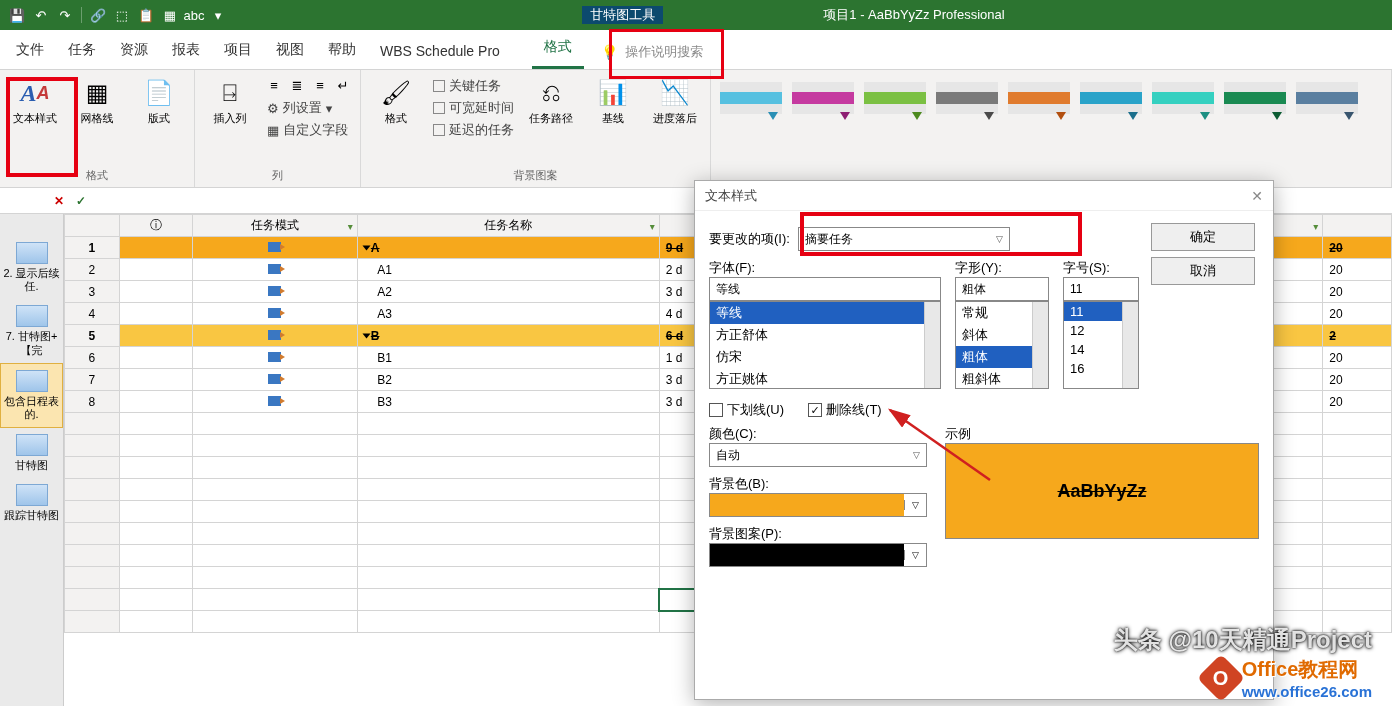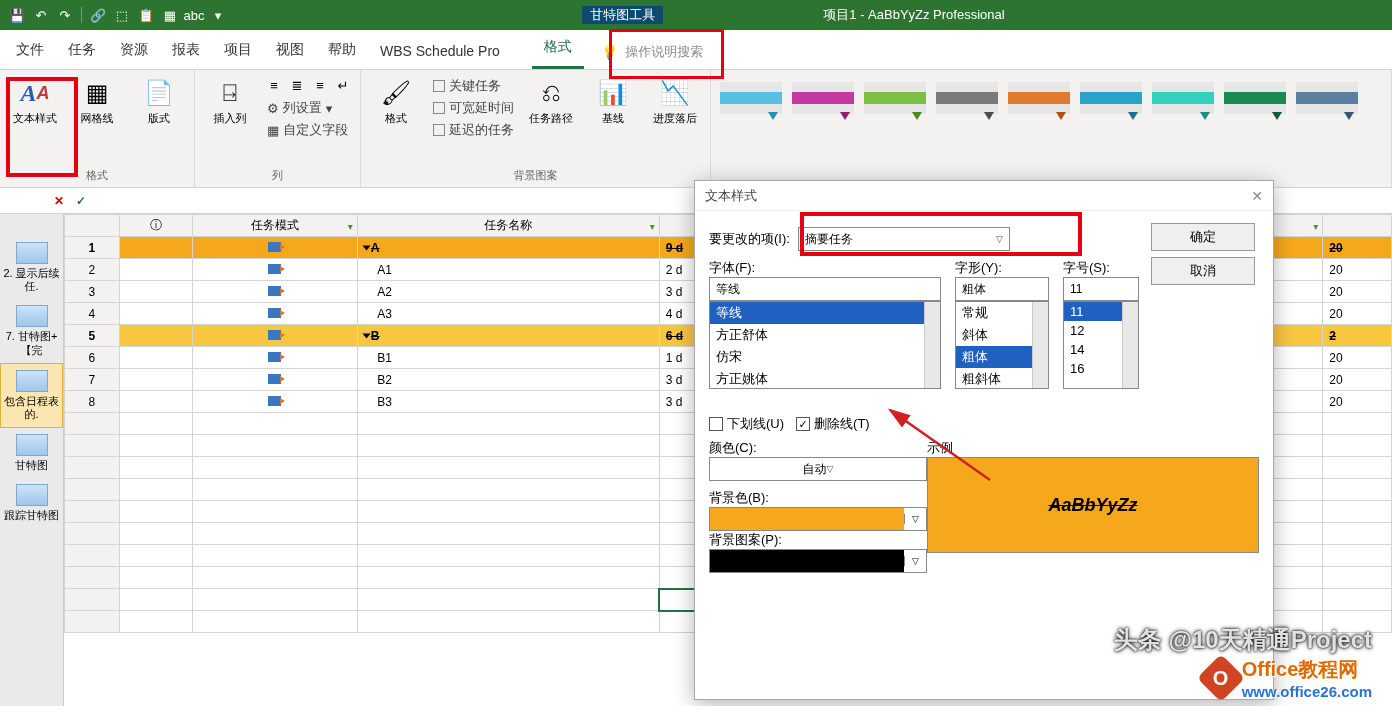--- a/index.html
+++ b/index.html
@@ -83,21 +83,21 @@
 .lb-items{flex:1;overflow:hidden;}
 .lb-item{padding:2px 6px; font-size:13px;}
 .lb-sel{background:#2060c0;color:#fff;}
 .lb-scroll{width:16px;background:#e8e8e8;border-left:1px solid #ccc;}
 .chk{display:flex;align-items:center;gap:4px;font-size:13px;}
 .chk .box{width:14px;height:14px;border:1px solid #555;display:flex;align-items:center;justify-content:center;font-size:11px;color:#000;}
 .col-swatch{border:1px solid #888;height:24px;display:flex;align-items:center;}
 .col-swatch .c{flex:1;height:100%;}
 .col-swatch .dd{width:22px;text-align:center;font-size:9px;border-left:1px solid #888;}
 .sample{border:1px solid #888;height:96px;display:flex;align-items:center;justify-content:center;font-weight:bold;font-size:18px;}
-.sample-inner{width:100%;height:100%;display:flex;align-items:center;justify-content:center;text-decoration:line-through;font-style:italic;}
+.sample-inner{width:100%;height:100%;display:flex;align-items:center;justify-content:center;text-decoration:line-through;}
 .dlg-btn{position:absolute;right:18px;width:104px;height:28px;border:1px solid #999;background:#efefef;text-align:center;line-height:26px;font-size:13px;cursor:pointer;}
 .arrow-anno{position:absolute;pointer-events:none;z-index:26;}
 .watermark{position:absolute;right:20px;bottom:6px;display:flex;flex-direction:column;align-items:flex-end;z-index:30;font-weight:bold;}
 .wm1{font-size:24px;color:rgba(255,255,255,.88);text-shadow:0 0 4px #000,0 0 2px #000;}
 .wm2{font-size:15px;color:#2972d6;text-shadow:1px 1px 0 #fff;}
 .wm-icon{width:34px;height:34px;background:#d04423;border-radius:6px;display:inline-flex;align-items:center;justify-content:center;color:#fff;font-size:20px;margin-right:4px;transform:rotate(45deg);}
 </style>
 </head>
 <body>
 
@@ -549,44 +549,44 @@
               <div class="lb-item lb-sel">11</div>
               <div class="lb-item">12</div>
               <div class="lb-item">14</div>
               <div class="lb-item">16</div>
             </div>
             <div class="lb-scroll"></div>
         </div>
       </div>
     </div>
 
-    <div class="dlg-row" style="gap:12px;margin-top:26px;">
+    <div class="dlg-row" style="gap:24px;margin-top:12px;">
       <label class="chk">
           <span class="box"></span>
           <span>下划线(U)</span>
         </label>
       <label class="chk">
           <span class="box">✓</span>
           <span>删除线(T)</span>
         </label>
     </div>
 
-    <div style="display:flex; margin-top:6px;">
+    <div style="display:flex; gap:18px; margin-top:6px;">
       <div style="flex:0 0 218px;">
         <div class="dlg-lbl">颜色(C):</div>
-        <div class="combo" style="width:100%;justify-content:center;">
+        <div class="combo" style="width:100%;">
             <span>自动</span>
             <span class="combo-dd">▽</span>
           </div>
         <div class="dlg-lbl" style="margin-top:8px;">背景色(B):</div>
         <div class="col-swatch" style="width:100%;">
             <div class="c" style="background:#f6a81c"></div>
             <div class="dd">▽</div>
           </div>
-        <div class="dlg-lbl" style="">背景图案(P):</div>
+        <div class="dlg-lbl" style="margin-top:8px;">背景图案(P):</div>
         <div class="col-swatch" style="width:100%;">
             <div class="c" style="background:#000;"></div>
             <div class="dd">▽</div>
           </div>
       </div>
       <div style="flex:1;">
         <div class="dlg-lbl">示例</div>
         <div class="sample">
           <div class="sample-inner" style="background:#f6a81c">
               <span>AaBbYyZz</span>

